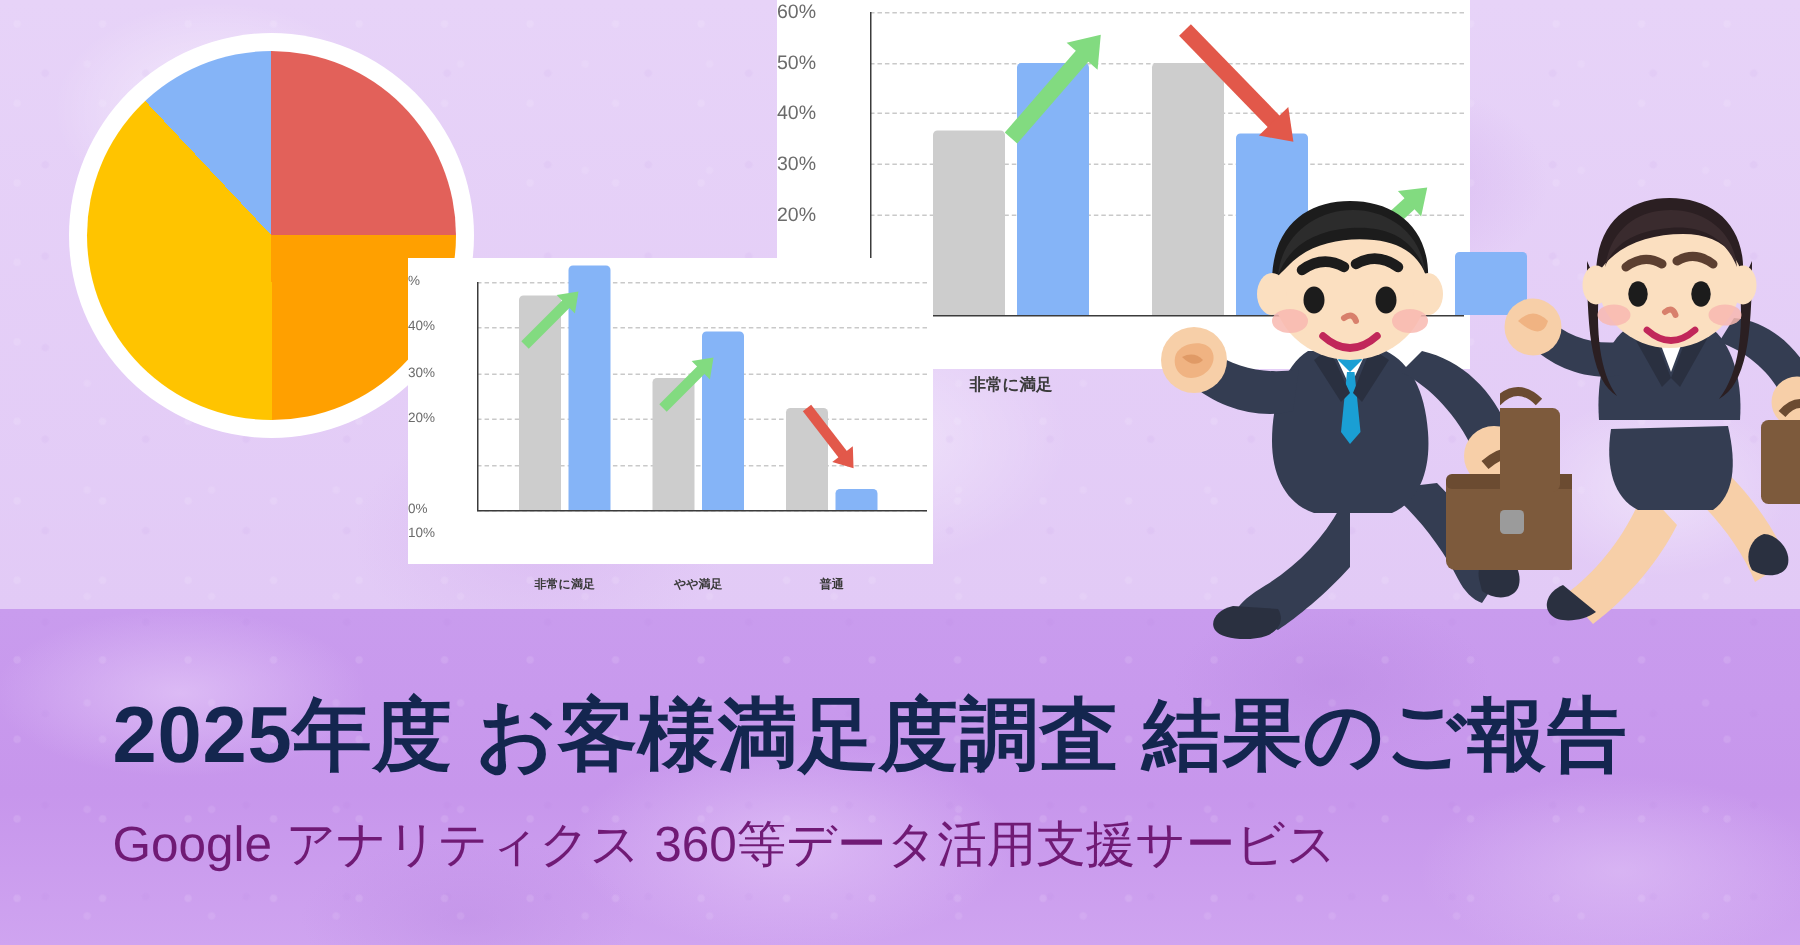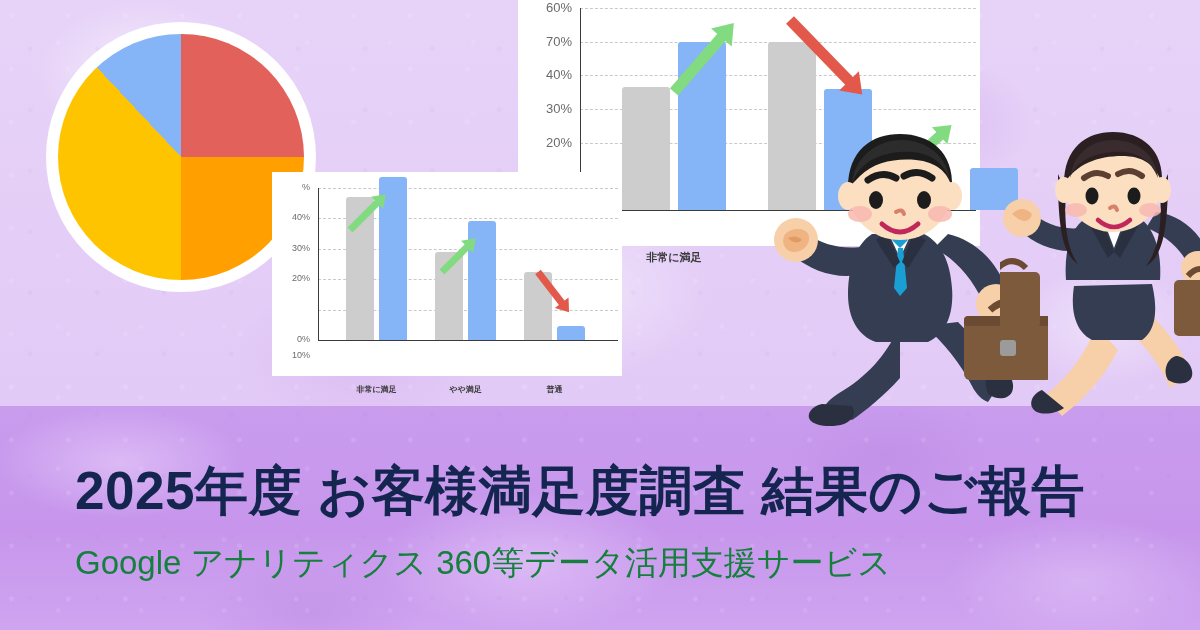--- a/index.html
+++ b/index.html
@@ -54,41 +54,41 @@
   
   .panel{ position:absolute; background:#fff; }
   .panel-upper{ left:518px; top:-6px; width:462px; height:252px; }
   .panel-lower{ left:272px; top:172px; width:350px; height:204px; }
 
   .plot{ position:absolute; left:0; top:0; right:0; bottom:0; }
   .gridline{ position:absolute; left:0; right:0; height:0;
     border-top:1px dashed #c9c9c9; }
   .axis-y{ position:absolute; top:0; bottom:0; width:0; border-left:1.6px solid #3b3b3b; }
   .axis-x{ position:absolute; left:0; right:0; height:0; border-top:1.6px solid #3b3b3b; }
-  .ytick{ position:absolute; text-align:right; color:#6b6b6b; line-height:1; }
+  .ytick{ position:absolute; color:#6b6b6b; line-height:1; }
   .xlab{ position:absolute; text-align:center; color:#3a3a3a; font-weight:bold; line-height:1;margin-top:34px; }
   .bar{ position:absolute; bottom:0; border-radius:3px 3px 0 0; }
   .bar.grey{ background:#cdcdcd; }
   .bar.blue{ background:#85b4f7; }
 
   .arrow{ position:absolute; }
 
   
   .person{ position:absolute; }
 
   
   .titles{ position:absolute; left:0; top:406px; width:1200px; height:192px; }
   .title-main{
     position:absolute; left:75px; top:58px; width:1070px;
     font-size:53px; font-weight:bold; color:#14264f;
     letter-spacing:.5px; white-space:nowrap; line-height:1;
   }
   .title-sub{
     position:absolute; left:75px; top:140px; width:1070px;
-    font-size:33px; color:#15803d; white-space:nowrap; line-height:1;
+    font-size:33px; color:#701a75; white-space:nowrap; line-height:1;
   }
 </style>
 </head>
 <body>
 
 <div id="stage">
 
   <div class="bg-top"></div>
   <div class="bg-bottom"></div>
   <div class="bg-noise"></div>
@@ -100,21 +100,21 @@
 
   <div class="panel panel-upper">
     <div class="plot" id="plot-upper">
         <div class="gridline" style="top: 148.667px; left: 62px; width: 396px;"></div>
         <div class="ytick" style="top: 141.517px; left: 0px; width: 54px; font-size: 13px;">20%</div>
         <div class="gridline" style="top: 115px; left: 62px; width: 396px;"></div>
         <div class="ytick" style="top: 107.85px; left: 0px; width: 54px; font-size: 13px;">30%</div>
         <div class="gridline" style="top: 81.3333px; left: 62px; width: 396px;"></div>
         <div class="ytick" style="top: 74.1833px; left: 0px; width: 54px; font-size: 13px;">40%</div>
         <div class="gridline" style="top: 47.6667px; left: 62px; width: 396px;"></div>
-        <div class="ytick" style="top: 40.5167px; left: 0px; width: 54px; font-size: 13px;">70%</div>
+        <div class="ytick" style="top: 40.5167px; left: 0px; width: 54px; font-size: 13px;">50%</div>
         <div class="gridline" style="top: 14px; left: 62px; width: 396px;"></div>
         <div class="ytick" style="top: 6.85px; left: 0px; width: 54px; font-size: 13px;">60%</div>
         <div class="axis-y" style="left: 62px; top: 14px; height: 202px; bottom: auto;"></div>
         <div class="axis-x" style="top: 216px; left: 62px; width: 396px;"></div>
         <div class="bar grey" style="left: 104px; width: 48px; top: 93.1167px; height: 122.883px; bottom: auto; background: rgb(205, 205, 205);"></div>
         <div class="bar blue" style="left: 160px; width: 48px; top: 48.34px; height: 167.66px; bottom: auto; background: rgb(133, 180, 247);"></div>
         <div class="xlab" style="left: 88px; width: 136px; top: 224px; font-size: 11px;">非常に満足</div>
         <div class="bar grey" style="left: 250px; width: 48px; top: 47.6667px; height: 168.333px; bottom: auto; background: rgb(205, 205, 205);"></div>
         <div class="bar blue" style="left: 306px; width: 48px; top: 95.4733px; height: 120.527px; bottom: auto; background: rgb(133, 180, 247);"></div>
         <div class="xlab" style="left: 234px; width: 136px; top: 224px; font-size: 11px;">やや満足</div>

